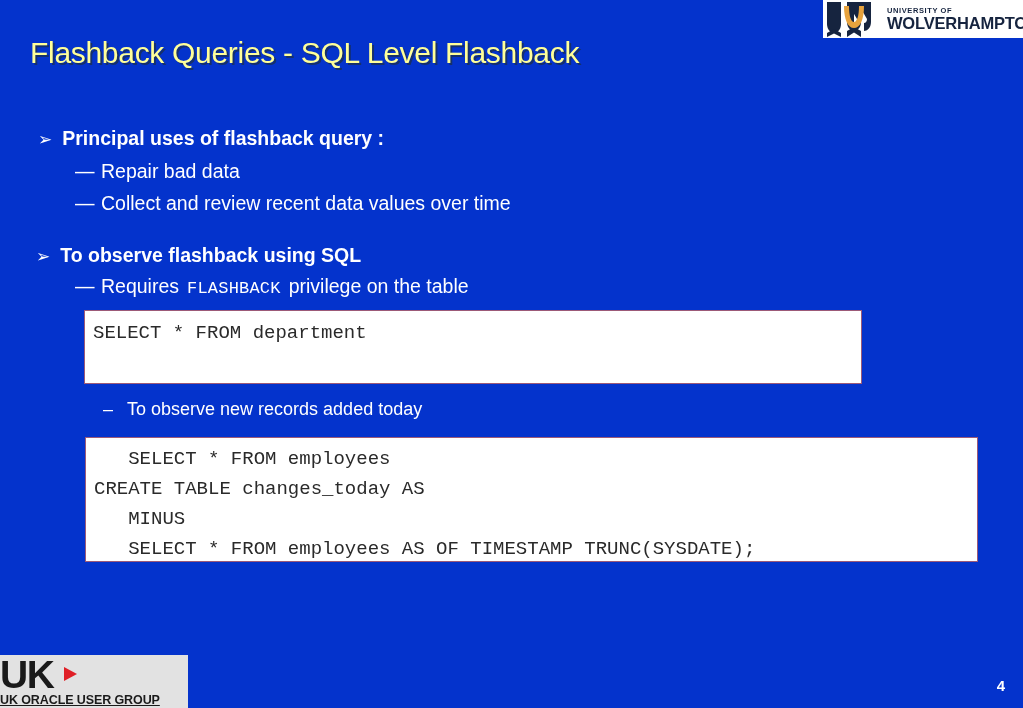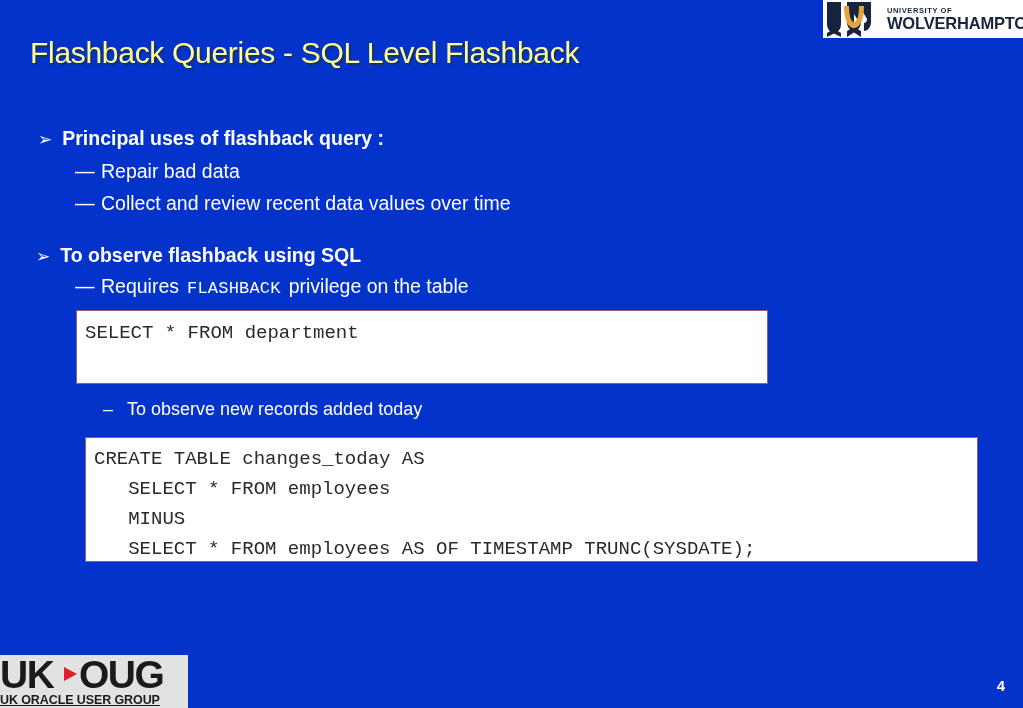--- a/index.html
+++ b/index.html
@@ -147,23 +147,23 @@
   }
   .codeline {
     font-family: "Liberation Mono", "DejaVu Sans Mono", monospace;
     font-size: 19px;
     color: #2a2a2a;
     white-space: pre;
     line-height: 1.72;
     letter-spacing: 0px;
   }
   #codebox-1 {
-    left: 76px;
+    left: 84px;
     top: 310px;
-    width: 692px;
+    width: 778px;
     height: 74px;
   }
   #codebox-2 {
     left: 85px;
     top: 437px;
     width: 893px;
     height: 125px;
   }
   #codebox-2 .codeline {
     line-height: 1.58;
@@ -278,30 +278,29 @@
     <div class="codebox" id="codebox-1">
       <div class="codeline">SELECT * FROM department</div>
     </div>
 
     <div class="lvl3" style="left:103px; top:399px;">
       <span class="dash">–</span>
       <span>To observe new records added today</span>
     </div>
 
     <div class="codebox" id="codebox-2">
+      <div class="codeline">   SELECT * FROM employees</div>
       <div class="codeline">CREATE TABLE changes_today AS</div>
-      <div class="codeline">   SELECT * FROM employees</div>
       <div class="codeline">   MINUS</div>
       <div class="codeline">   SELECT * FROM employees AS OF TIMESTAMP TRUNC(SYSDATE);</div>
     </div>
 
   </div>
 
   <div class="ukoug-logo">
     <span class="ukoug-main" style="left:0px;">UK</span>
     <span class="ukoug-tri"></span>
-    <span class="ukoug-main" style="left:79px;">OUG</span>
     <span class="ukoug-sub">UK ORACLE USER GROUP</span>
   </div>
 
   <div class="page-number">4</div>
 
 </div>
 
 </body></html>

